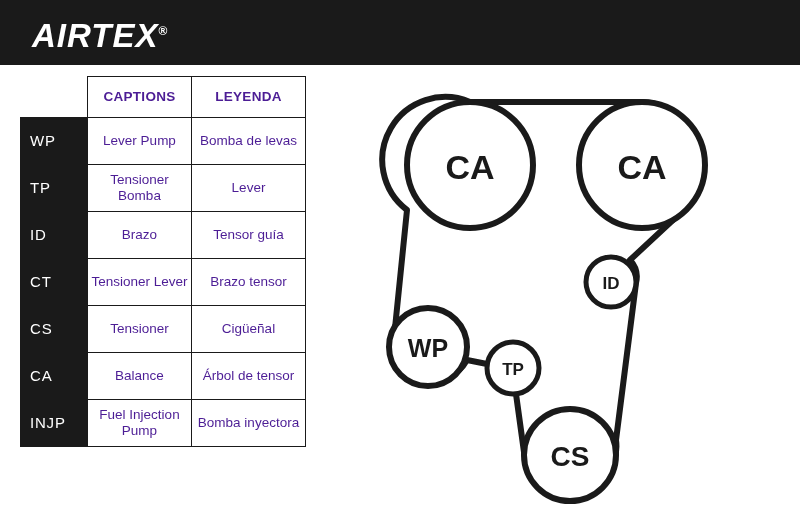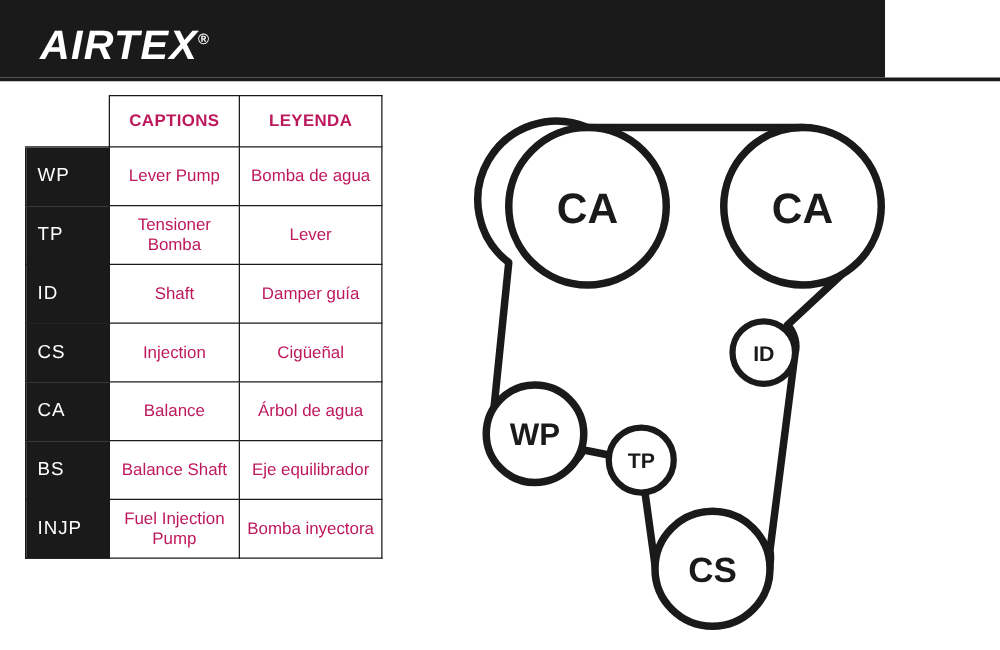--- a/index.html
+++ b/index.html
@@ -11,21 +11,21 @@
     width: 800px;
     height: 520px;
     font-family: "Liberation Sans", sans-serif;
     overflow: hidden;
     position: relative;
   }
   
   .header {
     position: absolute;
     left: 0; top: 0;
-    width: 708px;
+    width: 800px;
     height: 62px;
     background: #1a1a1a;
     box-sizing: border-box;
   }
   .brand {
     position: absolute;
     left: 32px;
     top: 14px;
     font-family: "Liberation Sans", sans-serif;
     font-weight: bold;
@@ -58,21 +58,21 @@
     top: 76px;
     border-collapse: collapse;
     table-layout: fixed;
     width: 285px;
   }
   .legend th, .legend td {
     border: 1px solid #1a1a1a;
     text-align: center;
     vertical-align: middle;
     font-size: 13.5px;
-    color: #be185d;
+    color: #4c1d95;
     padding: 3px 2px;
     line-height: 16px;
   }
   .legend col.c-code { width: 67px; }
   .legend col.c-en   { width: 104px; }
   .legend col.c-es   { width: 114px; }
 
   .legend thead th {
     font-weight: bold;
     font-size: 13.5px;
@@ -132,46 +132,46 @@
     <tr>
       <th class="blank"></th>
       <th>CAPTIONS</th>
       <th>LEYENDA</th>
     </tr>
   </thead>
   <tbody>
     <tr>
       <td class="code">WP</td>
       <td class="txt">Lever Pump</td>
-      <td class="txt">Bomba de agua</td>
+      <td class="txt">Bomba de levas</td>
     </tr>
     <tr>
       <td class="code">TP</td>
       <td class="txt">Tensioner Bomba</td>
       <td class="txt">Lever</td>
     </tr>
     <tr>
       <td class="code">ID</td>
-      <td class="txt">Shaft</td>
-      <td class="txt">Damper guía</td>
+      <td class="txt">Brazo</td>
+      <td class="txt">Tensor guía</td>
+    </tr>
+    <tr>
+      <td class="code">CT</td>
+      <td class="txt">Tensioner Lever</td>
+      <td class="txt">Brazo tensor</td>
     </tr>
     <tr>
       <td class="code">CS</td>
-      <td class="txt">Injection</td>
+      <td class="txt">Tensioner</td>
       <td class="txt">Cigüeñal</td>
     </tr>
     <tr>
       <td class="code">CA</td>
       <td class="txt">Balance</td>
-      <td class="txt">Árbol de agua</td>
-    </tr>
-    <tr>
-      <td class="code">BS</td>
-      <td class="txt">Balance Shaft</td>
-      <td class="txt">Eje equilibrador</td>
+      <td class="txt">Árbol de tensor</td>
     </tr>
     <tr>
       <td class="code">INJP</td>
       <td class="txt">Fuel Injection Pump</td>
       <td class="txt">Bomba inyectora</td>
     </tr>
 
   </tbody>
 </table>
 

